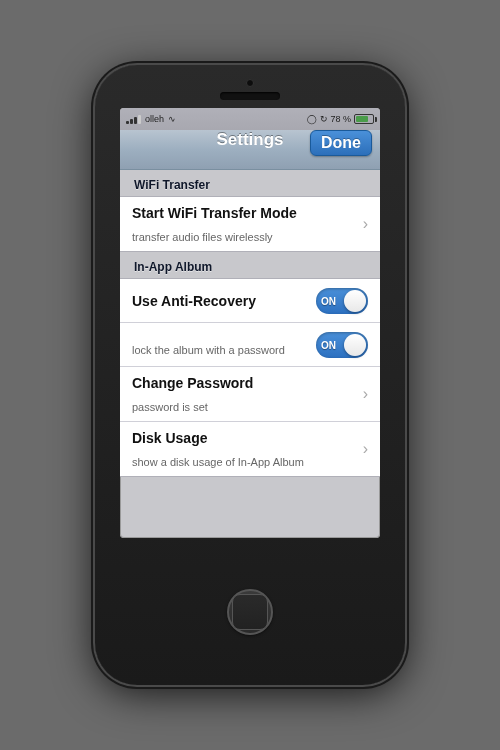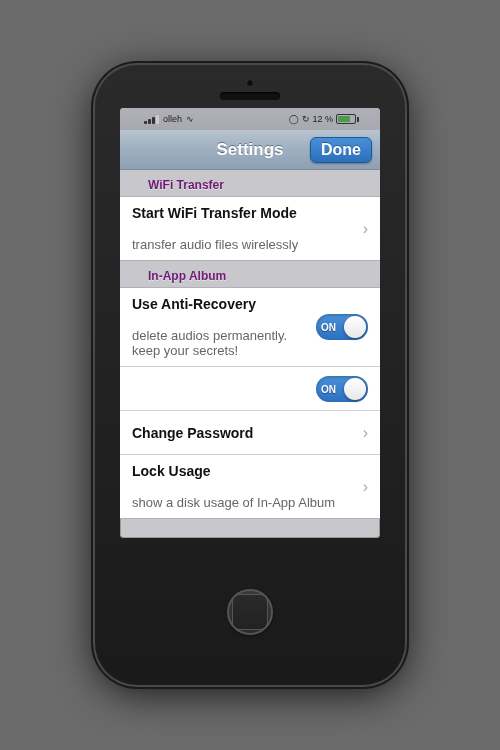--- a/index.html
+++ b/index.html
@@ -65,21 +65,21 @@
       box-shadow: inset 0 0 0 1px #999;
     }
 
     
     .status-bar {
       height: 22px;
       background: linear-gradient(180deg, #b0b0b8 0%, #a8a8b0 100%);
       display: flex;
       align-items: center;
       justify-content: space-between;
-      padding: 0 24px;
+      padding: 0 6px;
       font-size: 9px;
       color: #222;
       font-weight: 500;
     }
     .status-left {
       display: flex;
       align-items: center;
       gap: 4px;
     }
     .signal-bars {
@@ -123,21 +123,21 @@
       width: 78%;
       background: #4a9c4a;
       border-radius: 1px;
     }
 
     
     .nav-bar {
       height: 40px;
       background: linear-gradient(180deg, #b8c4d0 0%, #9dafc0 50%, #8fa0b2 100%);
       display: flex;
-      align-items: center;
+      align-items: flex-start;
       justify-content: center;
       position: relative;
       border-bottom: 1px solid #7a8fa0;
     }
     .nav-title {
       font-size: 17px;
       font-weight: bold;
       color: white;
       text-shadow: 0 -1px 0 rgba(0,0,0,0.4);
     }
@@ -157,24 +157,24 @@
     }
 
     
     .settings-content {
       flex: 1;
       overflow-y: auto;
       background: #c8c8cc;
     }
 
     .section-header {
-      padding: 8px 28px 4px;
+      padding: 8px 14px 4px;
       font-size: 12px;
       font-weight: bold;
-      color: #701a75;
+      color: #0f172a;
       text-shadow: 0 1px 0 rgba(255,255,255,0.5);
     }
 
     .settings-group {
       background: white;
       margin: 0 0 0 0;
       border-top: 1px solid #b0b0b8;
       border-bottom: 1px solid #b0b0b8;
     }
 
@@ -194,23 +194,23 @@
 
     .row-text {
       flex: 1;
     }
     .row-title {
       font-size: 14px;
       font-weight: bold;
       color: #111;
     }
     .row-subtitle {
-      font-size: 13px;
+      font-size: 11px;
       color: #666;
-      margin-top: 16px;
+      margin-top: 10px;
     }
 
     .chevron {
       color: #aaa;
       font-size: 16px;
       margin-left: 6px;
     }
 
     
     .toggle {
@@ -290,21 +290,21 @@
           <div class="signal-bar" style="height:5px"></div>
           <div class="signal-bar" style="height:7px"></div>
           <div class="signal-bar" style="height:9px; background:#ccc;"></div>
         </div>
         <span>olleh</span>
         <span>∿</span>
       </div>
       <div class="status-right">
         <span>◯</span>
         <span>↻</span>
-        <span>12 %</span>
+        <span>78 %</span>
         <div class="battery-icon">
           <div class="battery-fill"></div>
         </div>
       </div>
     </div>
 
     <div class="nav-bar">
       <span class="nav-title">Settings</span>
       <button class="nav-done-btn">Done</button>
     </div>
@@ -325,47 +325,48 @@
       </div>
 
       <div class="section-header">
         <span>In-App Album</span>
       </div>
       <div class="settings-group">
 
         <div class="settings-row">
           <div class="row-text">
             <div class="row-title">Use Anti-Recovery</div>
-            <div class="row-subtitle">delete audios permanently. keep your secrets!</div>
           </div>
           <div class="toggle on">
             <span class="toggle-label">ON</span>
             <div class="toggle-thumb"></div>
           </div>
         </div>
 
         <div class="settings-row">
           <div class="row-text">
+            <div class="row-subtitle">lock the album with a password</div>
           </div>
           <div class="toggle on">
             <span class="toggle-label">ON</span>
             <div class="toggle-thumb"></div>
           </div>
         </div>
 
         <div class="settings-row">
           <div class="row-text">
             <div class="row-title">Change Password</div>
+            <div class="row-subtitle">password is set</div>
           </div>
           <span class="chevron">›</span>
         </div>
 
         <div class="settings-row">
           <div class="row-text">
-            <div class="row-title">Lock Usage</div>
+            <div class="row-title">Disk Usage</div>
             <div class="row-subtitle">show a disk usage of In-App Album</div>
           </div>
           <span class="chevron">›</span>
         </div>
 
       </div>
     </div>
   </div>
 
   <div class="phone-bottom">

